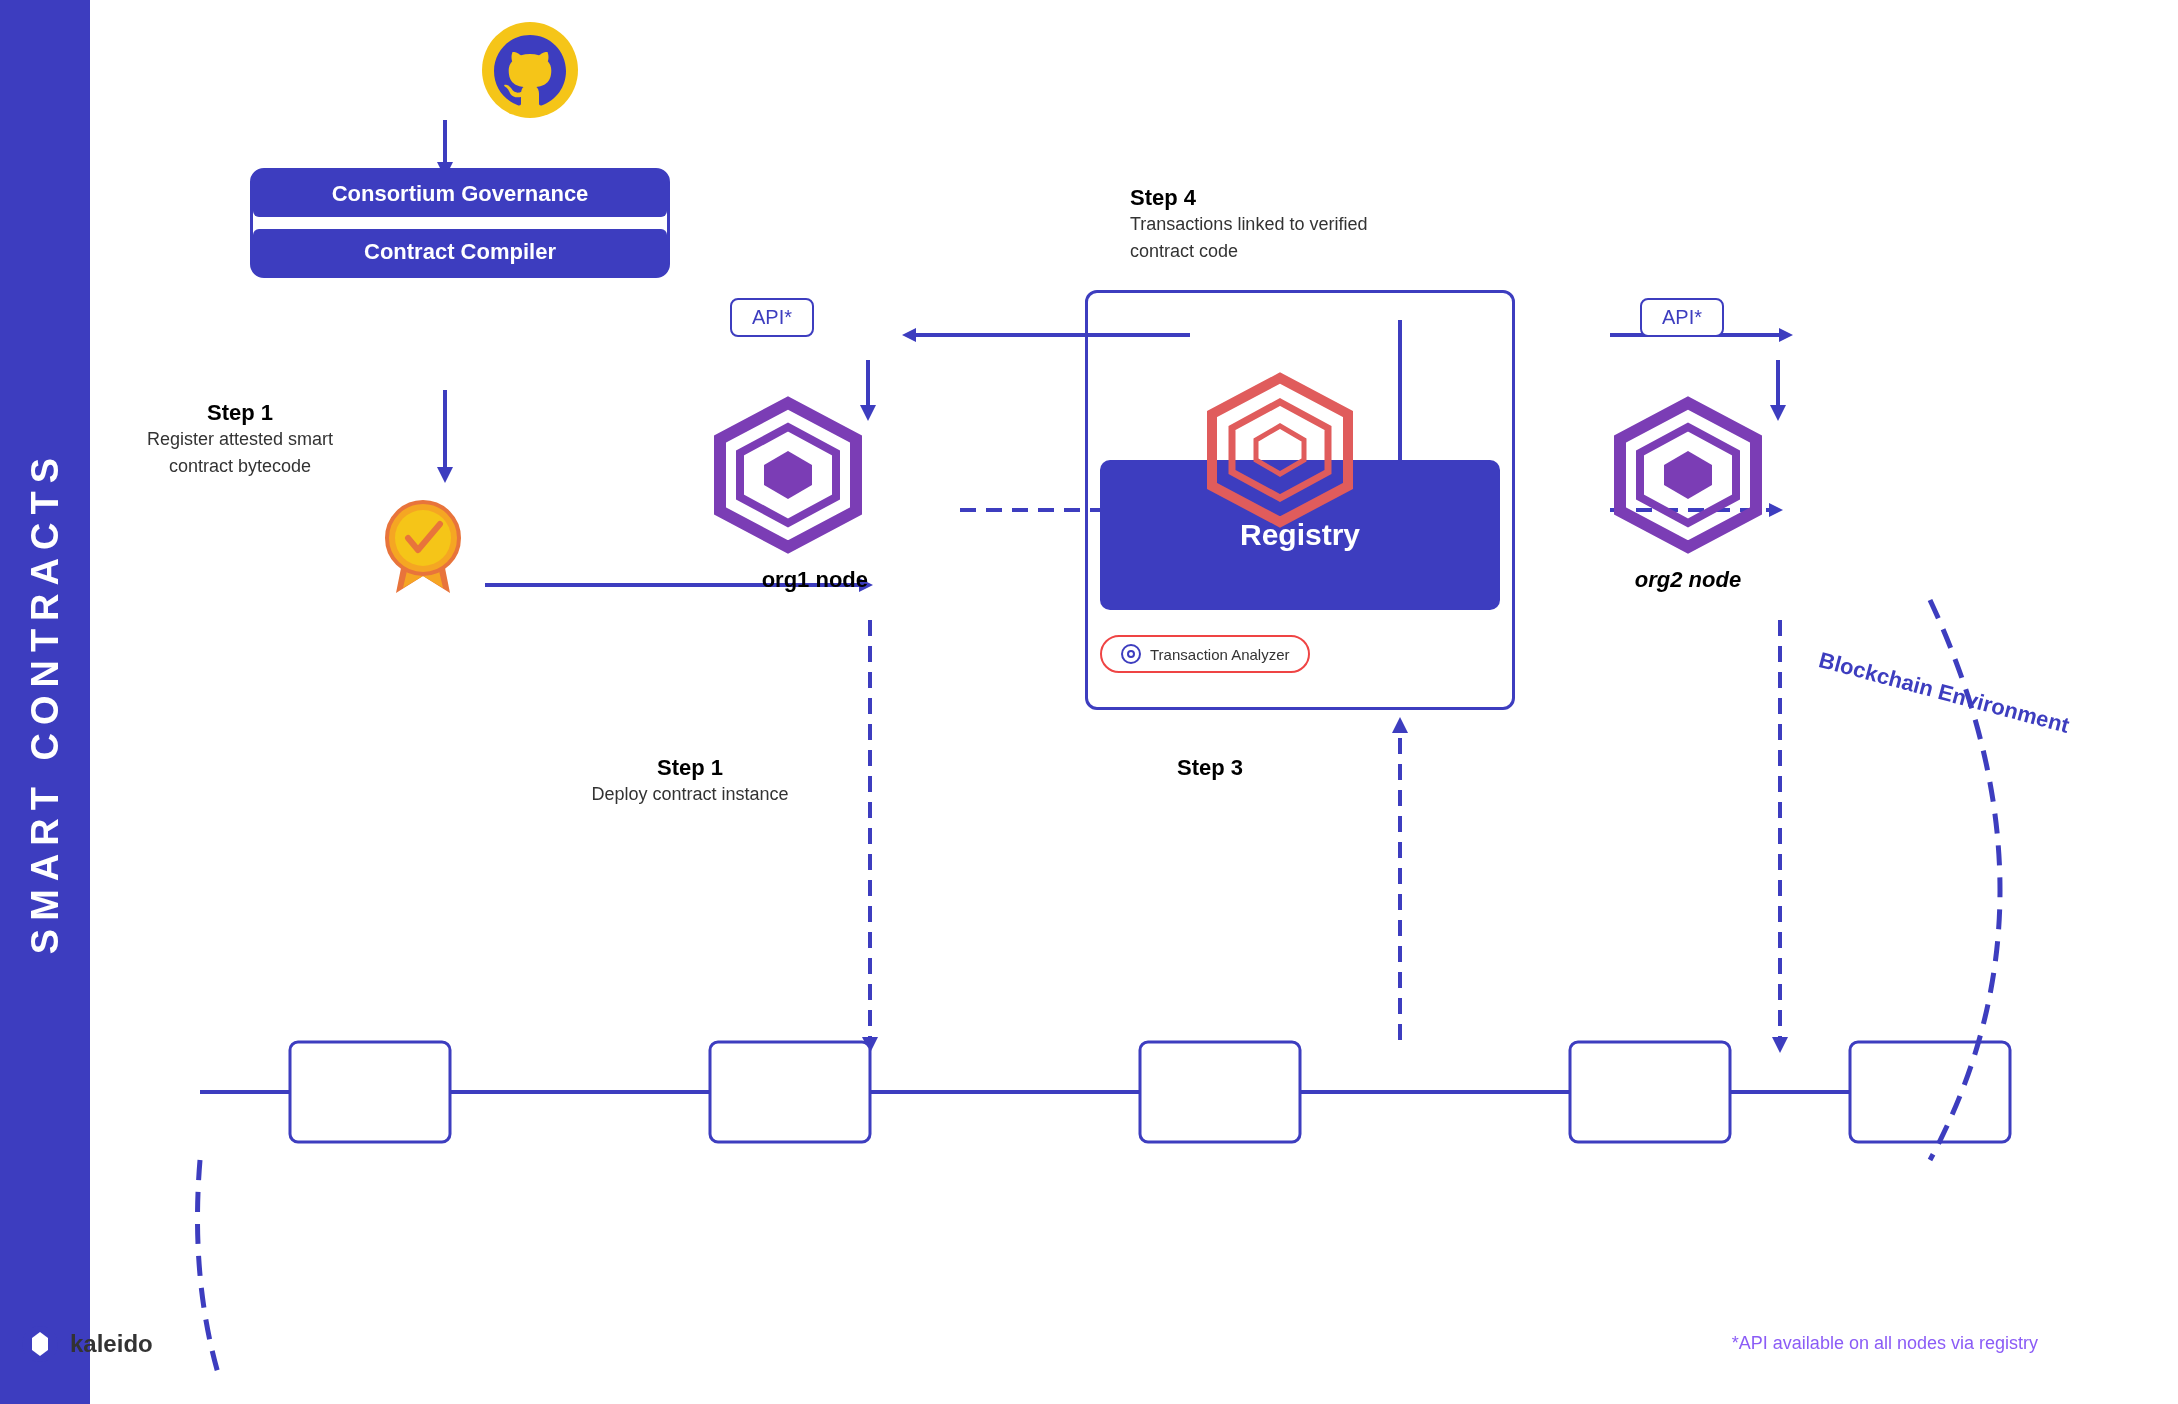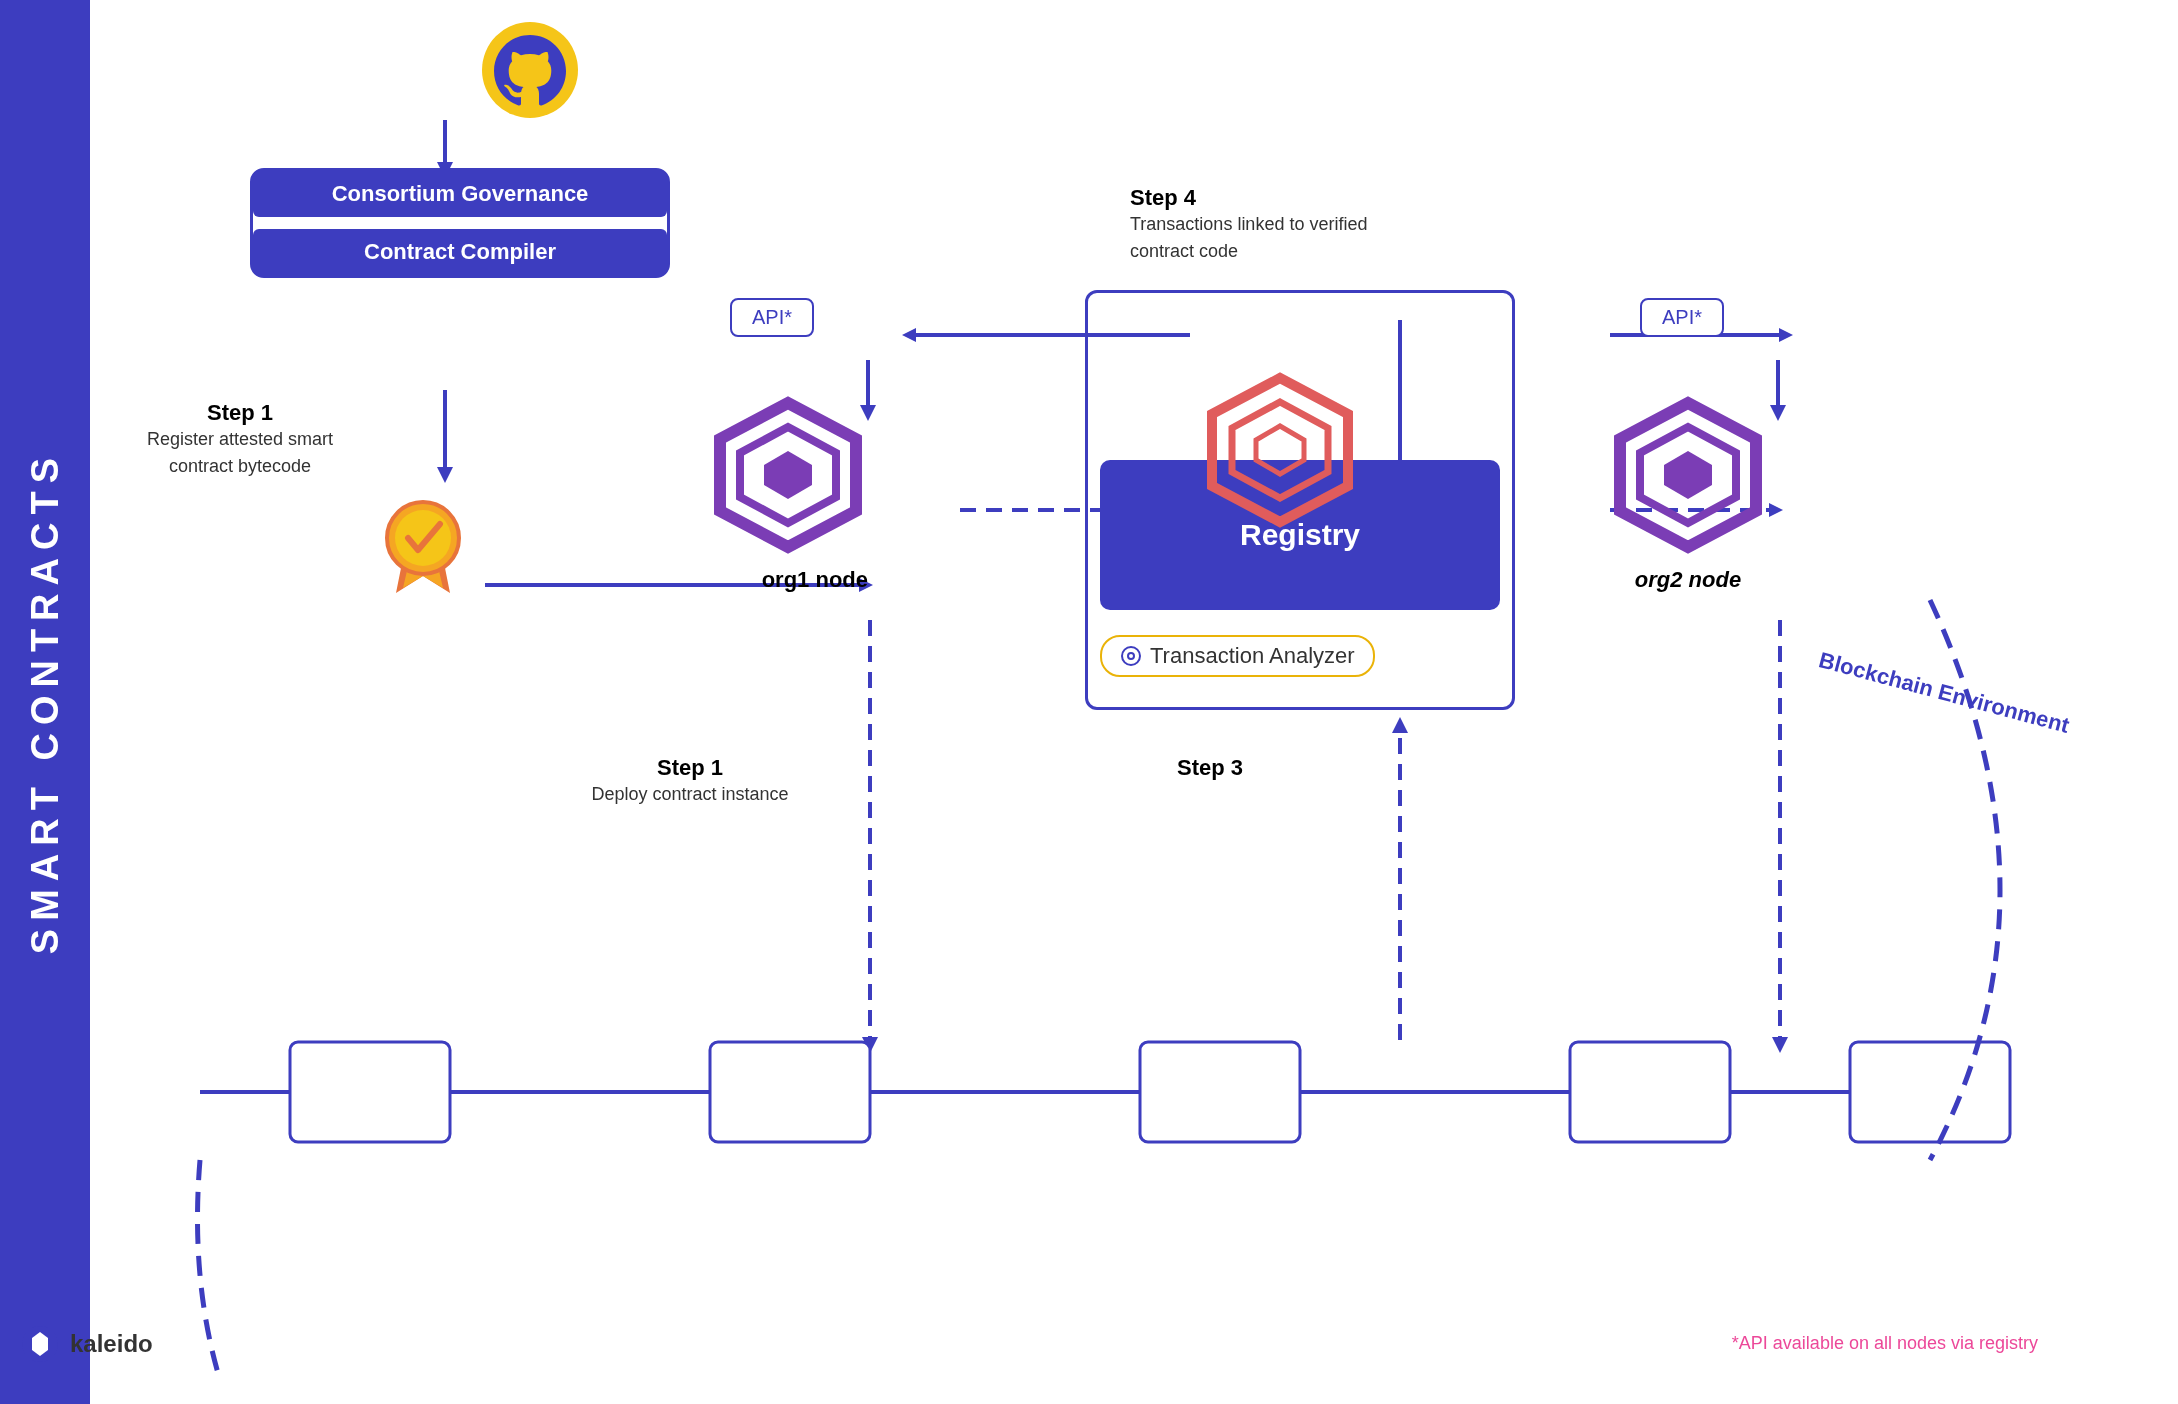--- a/index.html
+++ b/index.html
@@ -137,24 +137,24 @@
     .registry-label {
       color: #fff;
       font-size: 30px;
       font-weight: bold;
     }
 
     
     .tx-analyzer {
       position: absolute;
       left: 1140px; top: 640px;
-      border: 2px solid #eab308;
+      border: 2px solid #ef4444;
       border-radius: 20px;
       padding: 6px 18px;
-      font-size: 22px;
+      font-size: 15px;
       color: #333;
       background: #fff;
       display: flex;
       align-items: center;
       gap: 8px;
     }
 
     
     .registry-outer {
       position: absolute;
@@ -225,21 +225,21 @@
       font-weight: bold;
       color: #3d3dbf;
       transform: rotate(15deg);
     }
 
     
     .footer-note {
       position: absolute;
       bottom: 50px; right: 140px;
       font-size: 18px;
-      color: #ec4899;
+      color: #8b5cf6;
       text-align: right;
     }
 
     
     .kaleido-logo {
       position: absolute;
       bottom: 40px; left: 20px;
       display: flex;
       align-items: center;
       gap: 10px;

